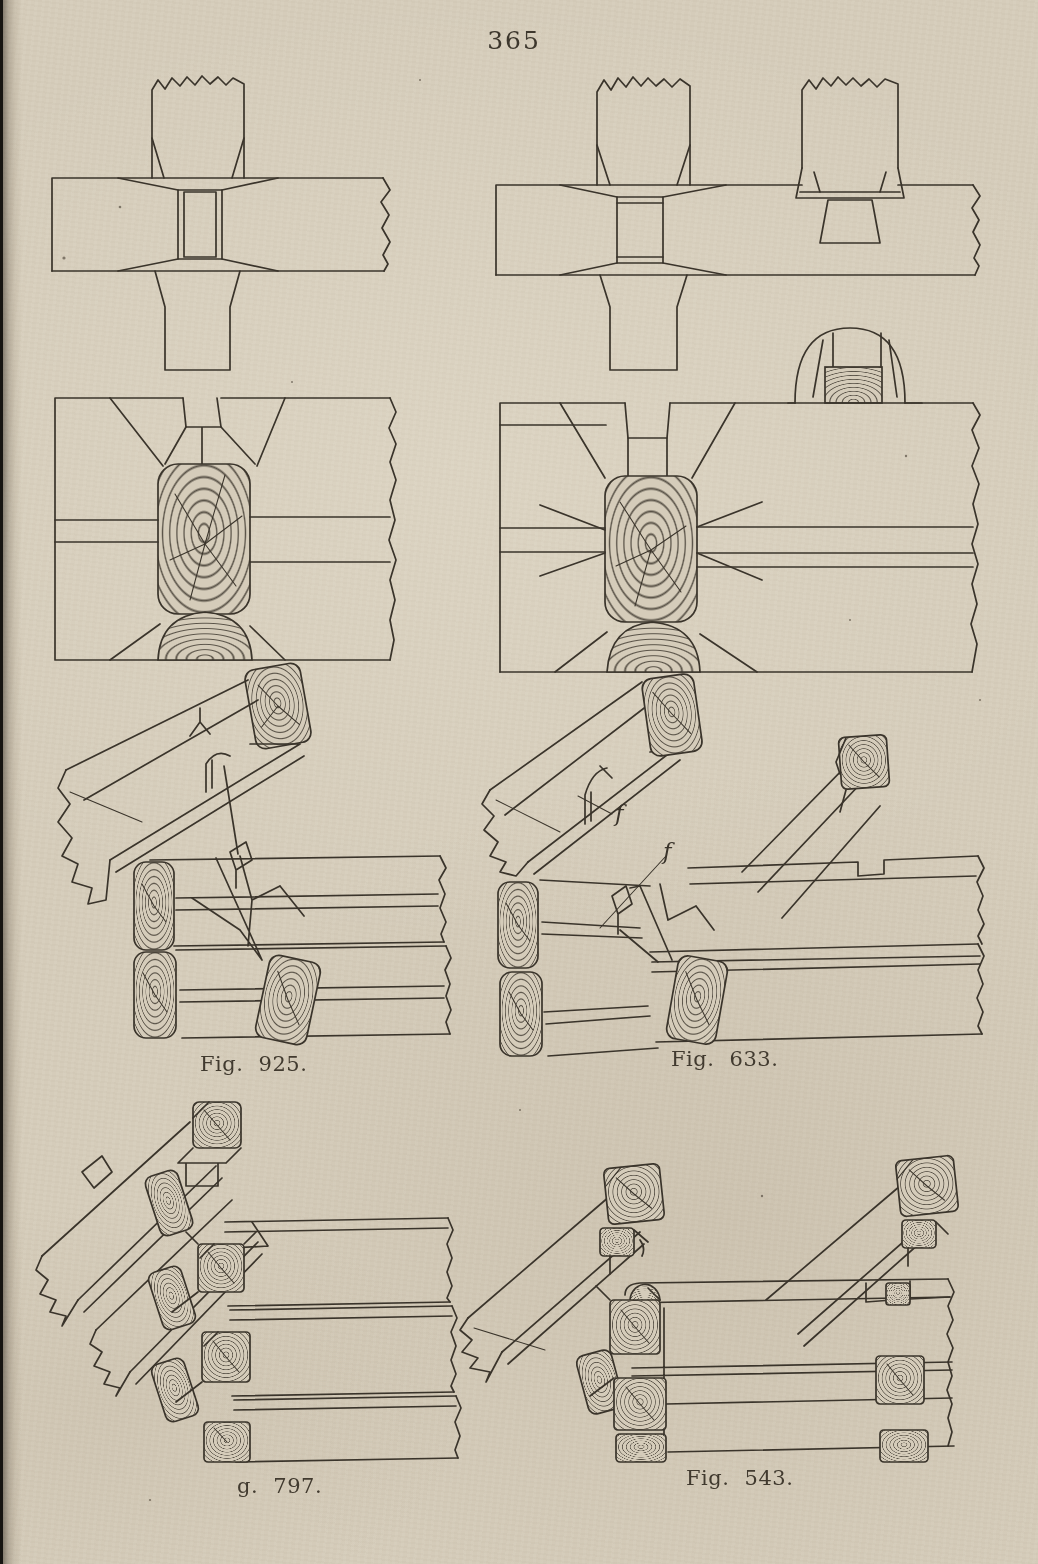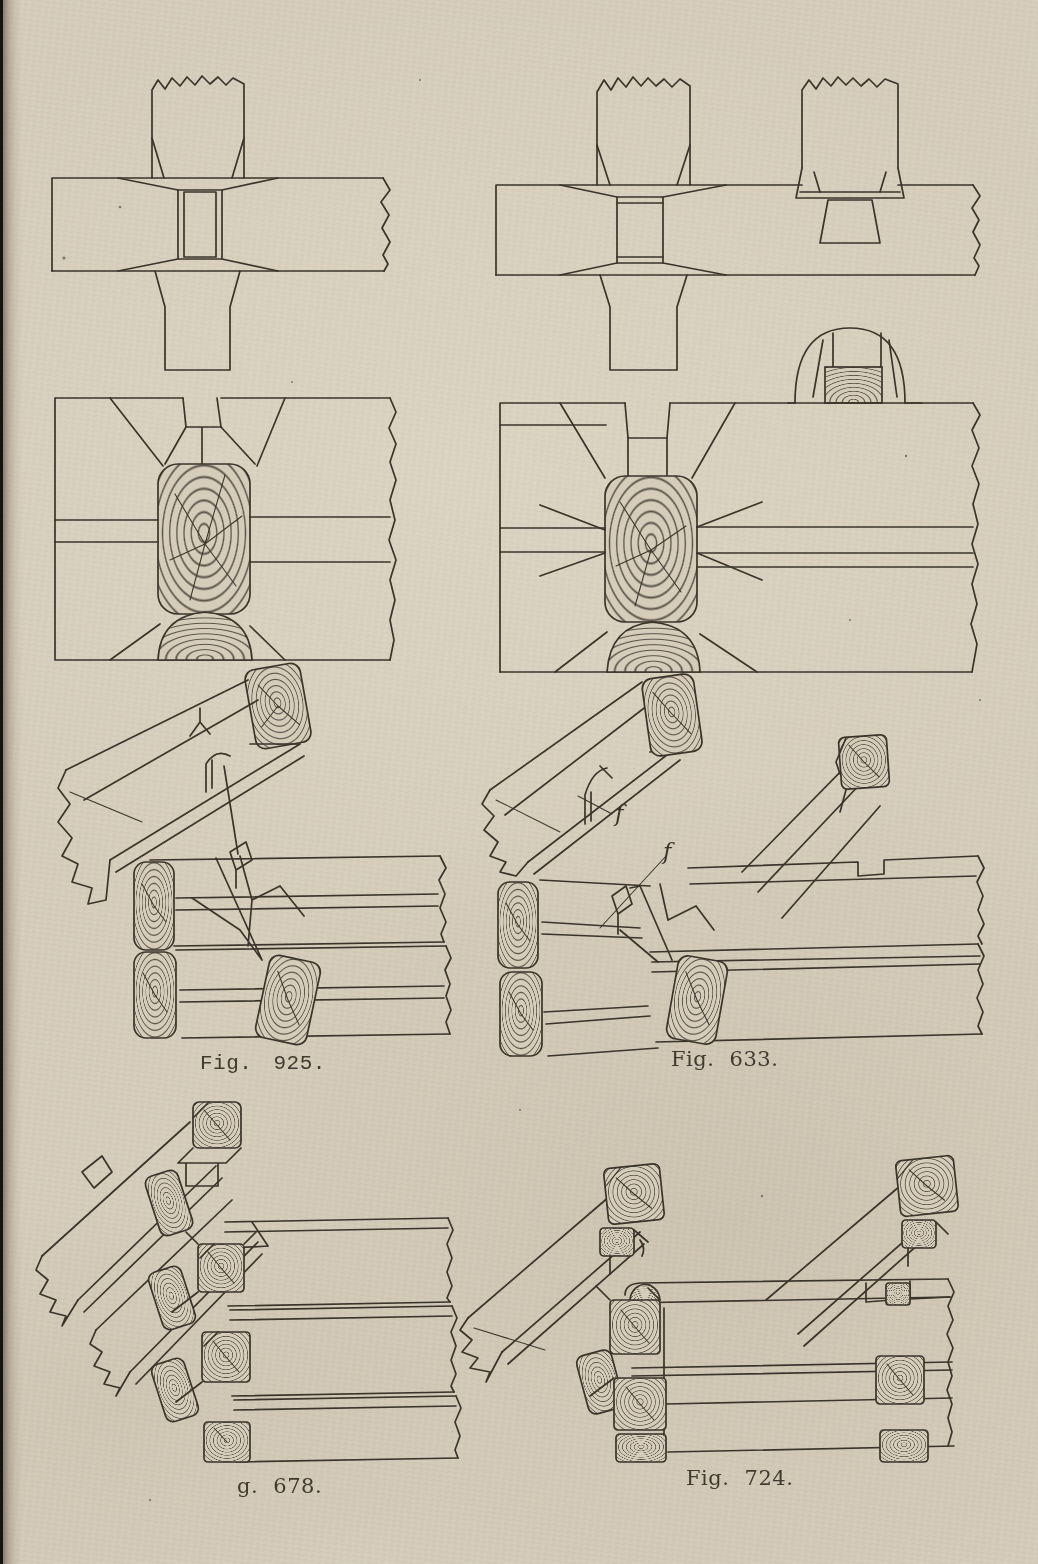--- a/index.html
+++ b/index.html
@@ -27,20 +27,21 @@
   .fa{fill:#d5ccba;stroke:none;}
   .rg{fill:url(#gr);stroke:#3a342b;stroke-width:1.7;}
   .rgB{fill:url(#grB);stroke:#3a342b;stroke-width:1.7;}
   .sp{fill:rgba(55,45,35,.55);stroke:none;}
 </style>
 </head>
 <body>
 
 <div class="page">
 
+  <div class="pageno">365</div>
 
   <svg width="1038" height="1564" viewBox="0 0 1038 1564">
     <defs>
       <radialGradient id="gr" cx="0.5" cy="0.46" r="0.078" spreadMethod="repeat">
         <stop offset="0" stop-color="#3a342b" stop-opacity="0"></stop>
         <stop offset="0.60" stop-color="#3a342b" stop-opacity="0"></stop>
         <stop offset="0.78" stop-color="#3a342b" stop-opacity="0.8"></stop>
         <stop offset="0.96" stop-color="#3a342b" stop-opacity="0"></stop>
         <stop offset="1" stop-color="#3a342b" stop-opacity="0"></stop>
       </radialGradient>
@@ -331,19 +332,19 @@
       <circle class="sp" cx="980" cy="700" r="1.0"></circle>
       <circle class="sp" cx="150" cy="1500" r="1.1"></circle>
       <circle class="sp" cx="850" cy="620" r="1.0"></circle>
       <circle class="sp" cx="420" cy="80" r="1.0"></circle>
     </g>
   </svg>
 
   <div class="flabel" style="left:615px;top:800px;">f</div>
   <div class="flabel" style="left:663px;top:838px;">f</div>
 
-  <div class="cap" style="left:200px;top:1052px;font-family:Liberation Mono, monospace;">Fig. 925.</div>
+  <div class="cap" style="left:200px;top:1052px;">Fig. 925.</div>
   <div class="cap" style="left:671px;top:1047px;">Fig. 633.</div>
-  <div class="cap" style="left:237px;top:1474px;">g. 678.</div>
-  <div class="cap" style="left:686px;top:1466px;">Fig. 724.</div>
+  <div class="cap" style="left:237px;top:1474px;">g. 797.</div>
+  <div class="cap" style="left:686px;top:1466px;">Fig. 543.</div>
 
   <div class="edge"></div>
 </div>
 
 </body></html>

